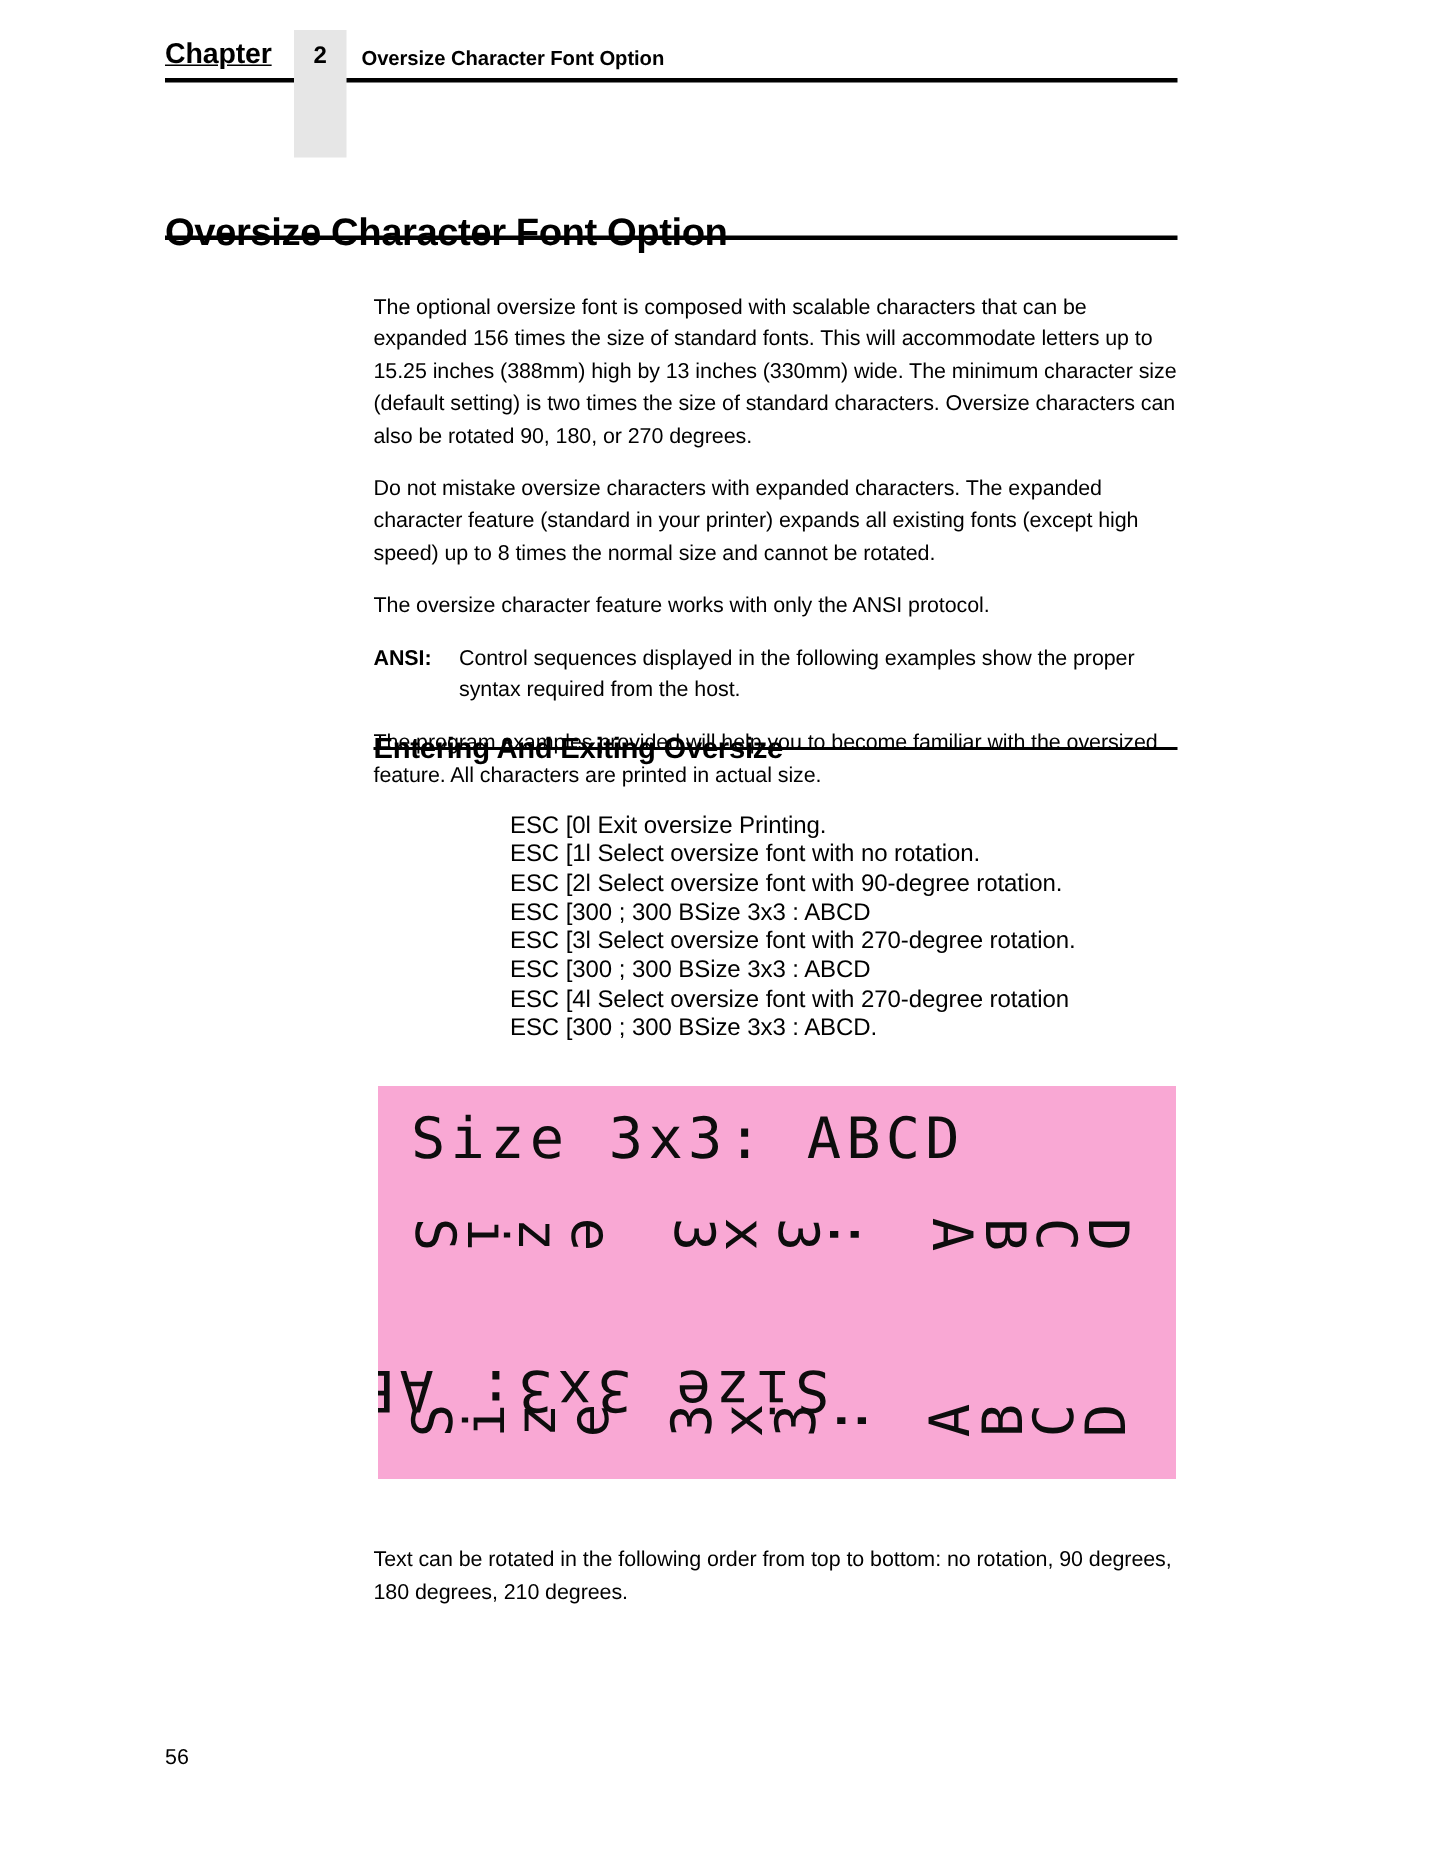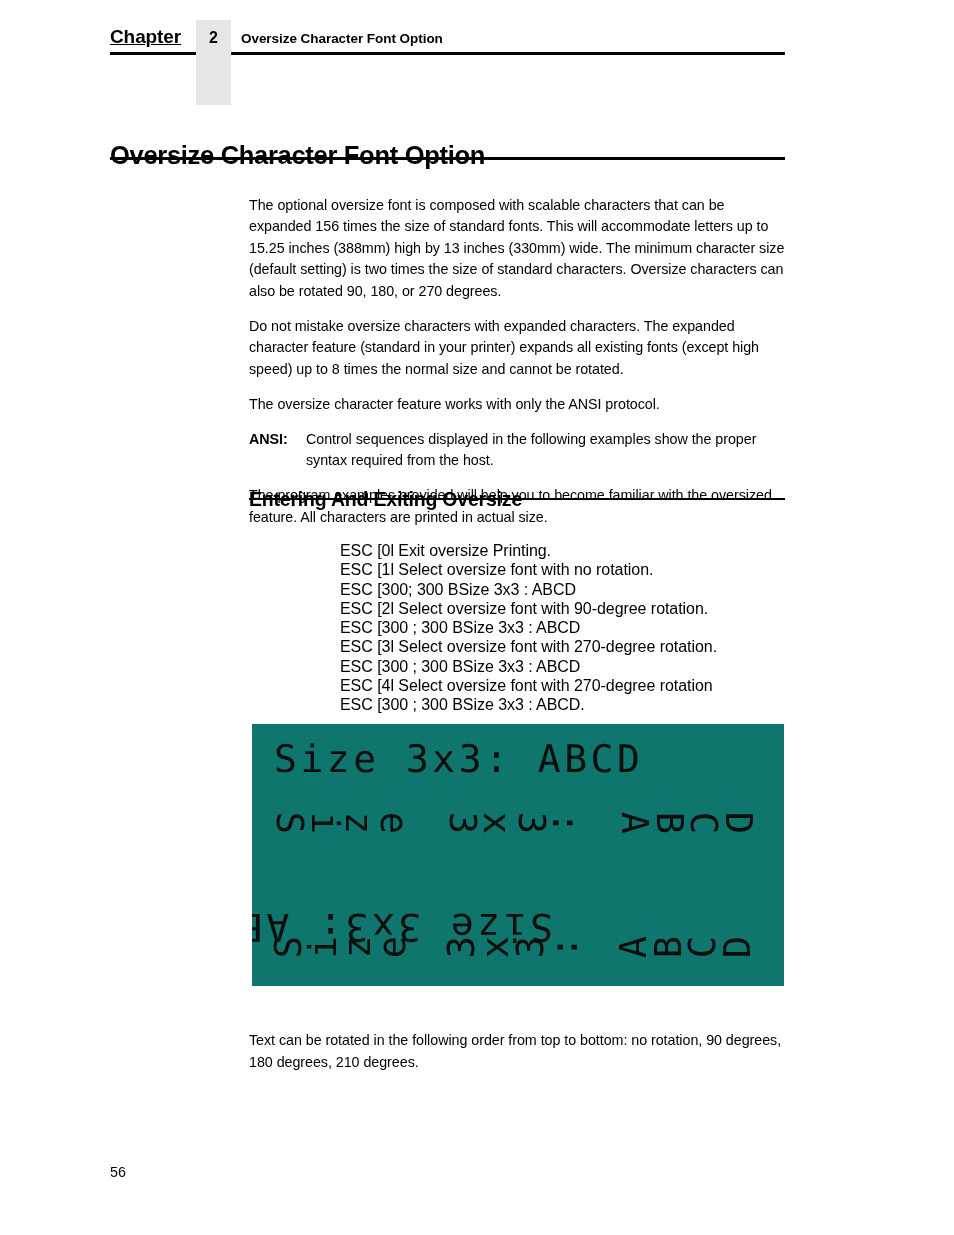--- a/index.html
+++ b/index.html
@@ -188,21 +188,21 @@
     white-space: nowrap;
   }
 
   
   .sample {
     position: absolute;
     left: 252px;
     top: 724px;
     width: 532px;
     height: 262px;
-    background: #0f766e;
+    background: #f9a8d4;
     overflow: hidden;
   }
   .sample-row {
     position: absolute;
     left: 0;
     width: 532px;
     height: 65px;
   }
   .sample-row.r1 { top: 6px; }
   .sample-row.r2 { top: 68px; }
@@ -318,21 +318,20 @@
 
     <p class="para">The program examples provided will help you to become familiar with the oversized feature. All characters are printed in actual size.</p>
   </div>
 
   <h2 class="section-head">Entering And Exiting Oversize</h2>
   <div class="rule-section"></div>
 
   <div class="esc-list">
     <div class="esc-line">ESC [0l Exit oversize Printing.</div>
     <div class="esc-line">ESC [1l Select oversize font with no rotation.</div>
-    <div class="esc-line">ESC [300; 300 BSize 3x3 : ABCD</div>
     <div class="esc-line">ESC [2l Select oversize font with 90-degree rotation.</div>
     <div class="esc-line">ESC [300 ; 300 BSize 3x3 : ABCD</div>
     <div class="esc-line">ESC [3l Select oversize font with 270-degree rotation.</div>
     <div class="esc-line">ESC [300 ; 300 BSize 3x3 : ABCD</div>
     <div class="esc-line">ESC [4l Select oversize font with 270-degree rotation</div>
     <div class="esc-line">ESC [300 ; 300 BSize 3x3 : ABCD.</div>
   </div>
 
   <div class="sample">
 

